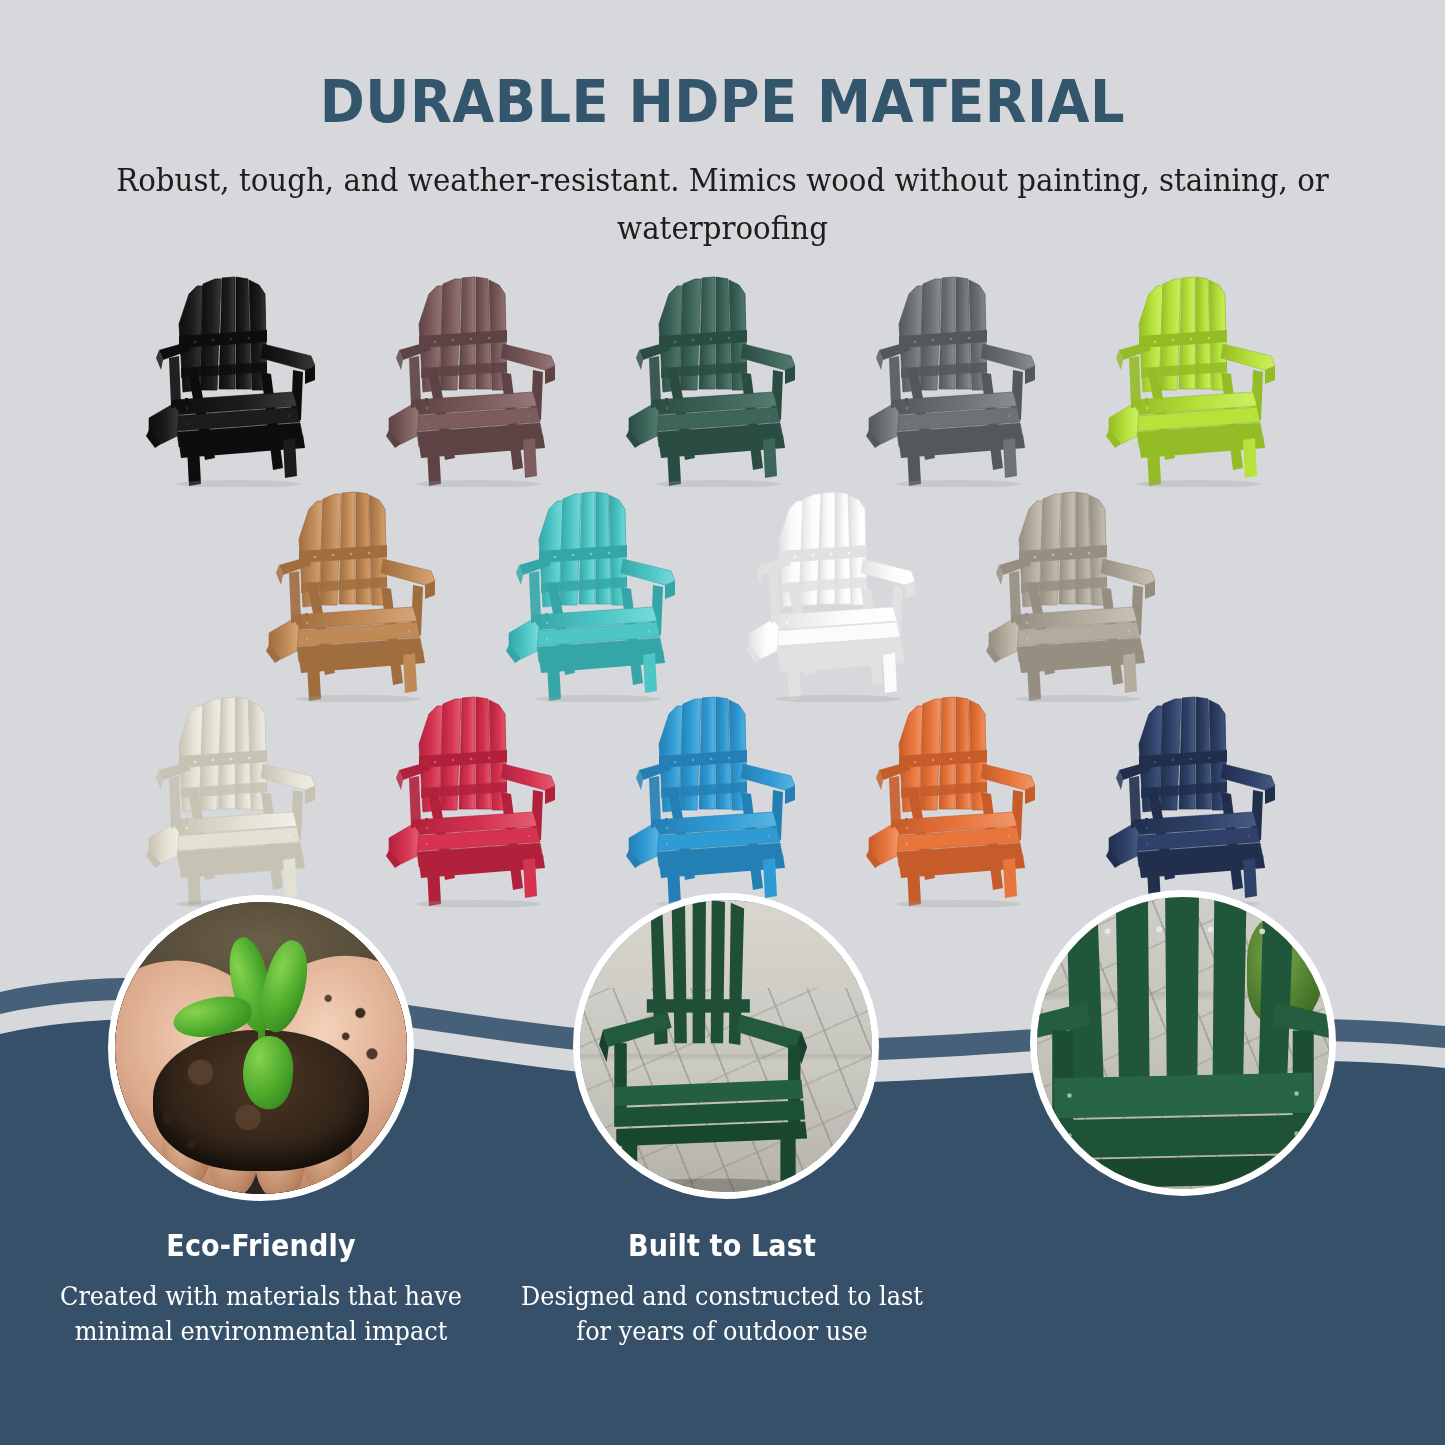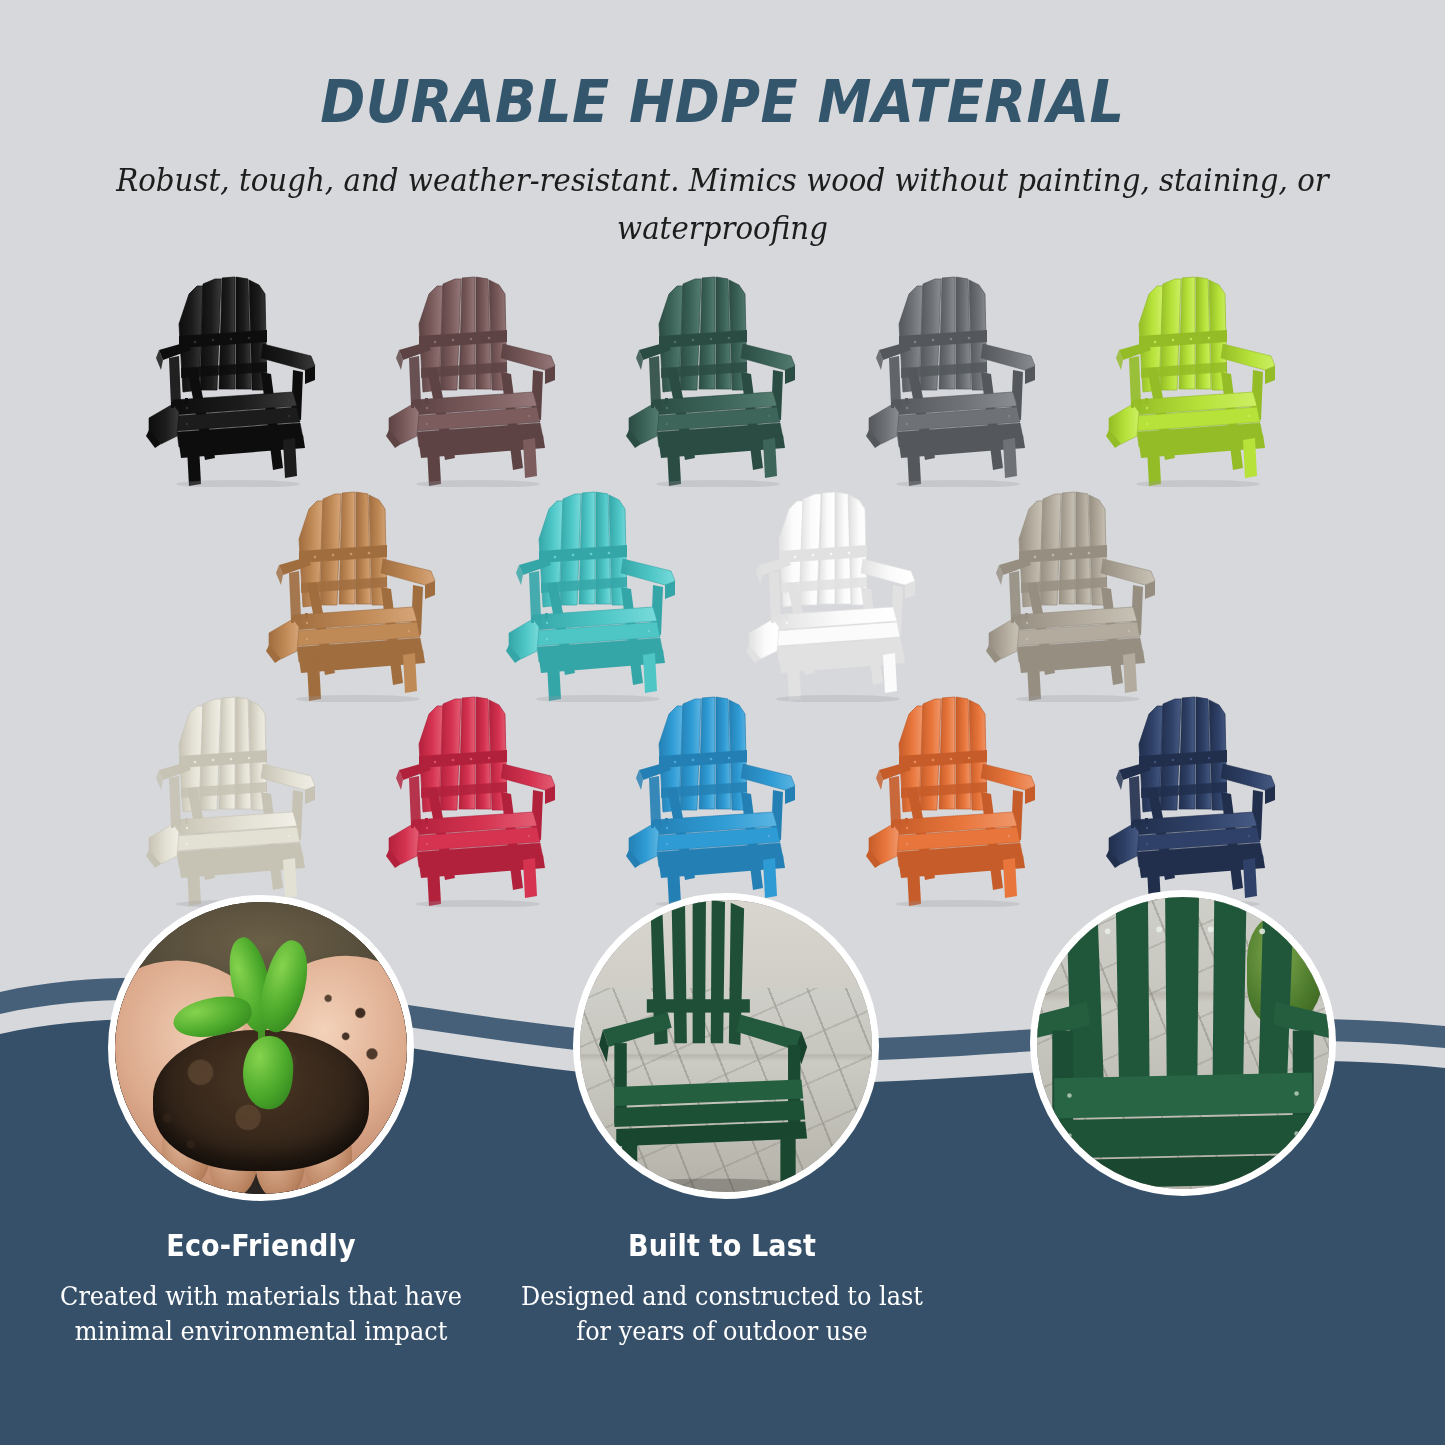--- a/index.html
+++ b/index.html
@@ -12,21 +12,21 @@
   #stage {
     position: relative;
     width: 1445px; height: 1445px;
     background: #d6d8db;
   }
 
   
   #bottom-wave { position: absolute; left: 0; top: 930px; width: 1445px; height: 515px; }
 
   
-  #header { position: absolute; left: 0; top: 72px; width: 1445px; text-align: center; font-style: italic; }
+  #header { position: absolute; left: 0; top: 72px; width: 1445px; text-align: center; }
   #title {
     font-family: "DejaVu Sans", sans-serif;
     font-weight: bold;
     font-size: 59px;
     letter-spacing: 0.5px;
     color: #34566c;
     transform: scaleX(0.92);
     line-height: 1.0;
   }
   #subtitle {

